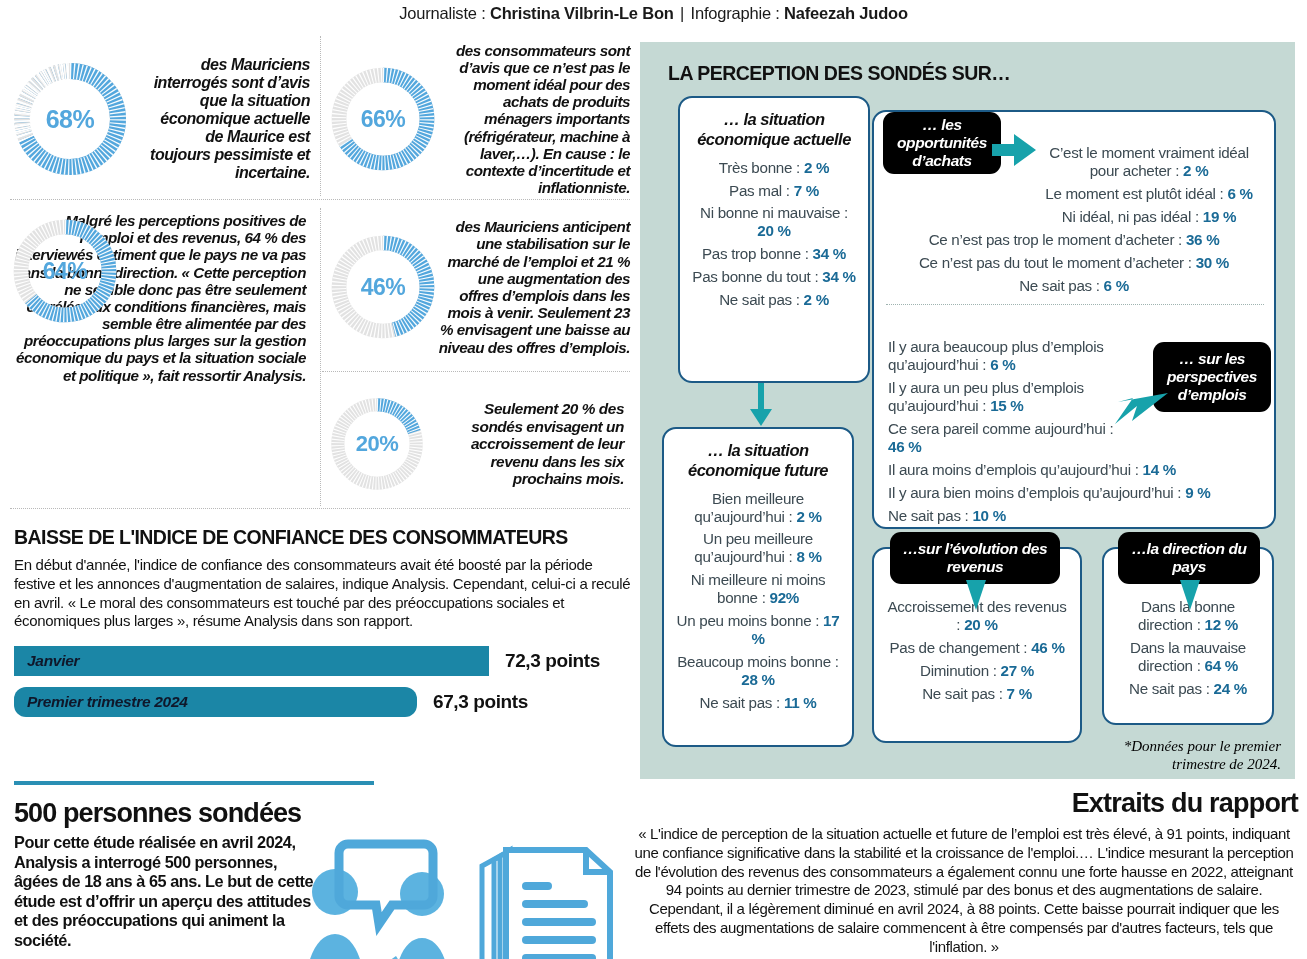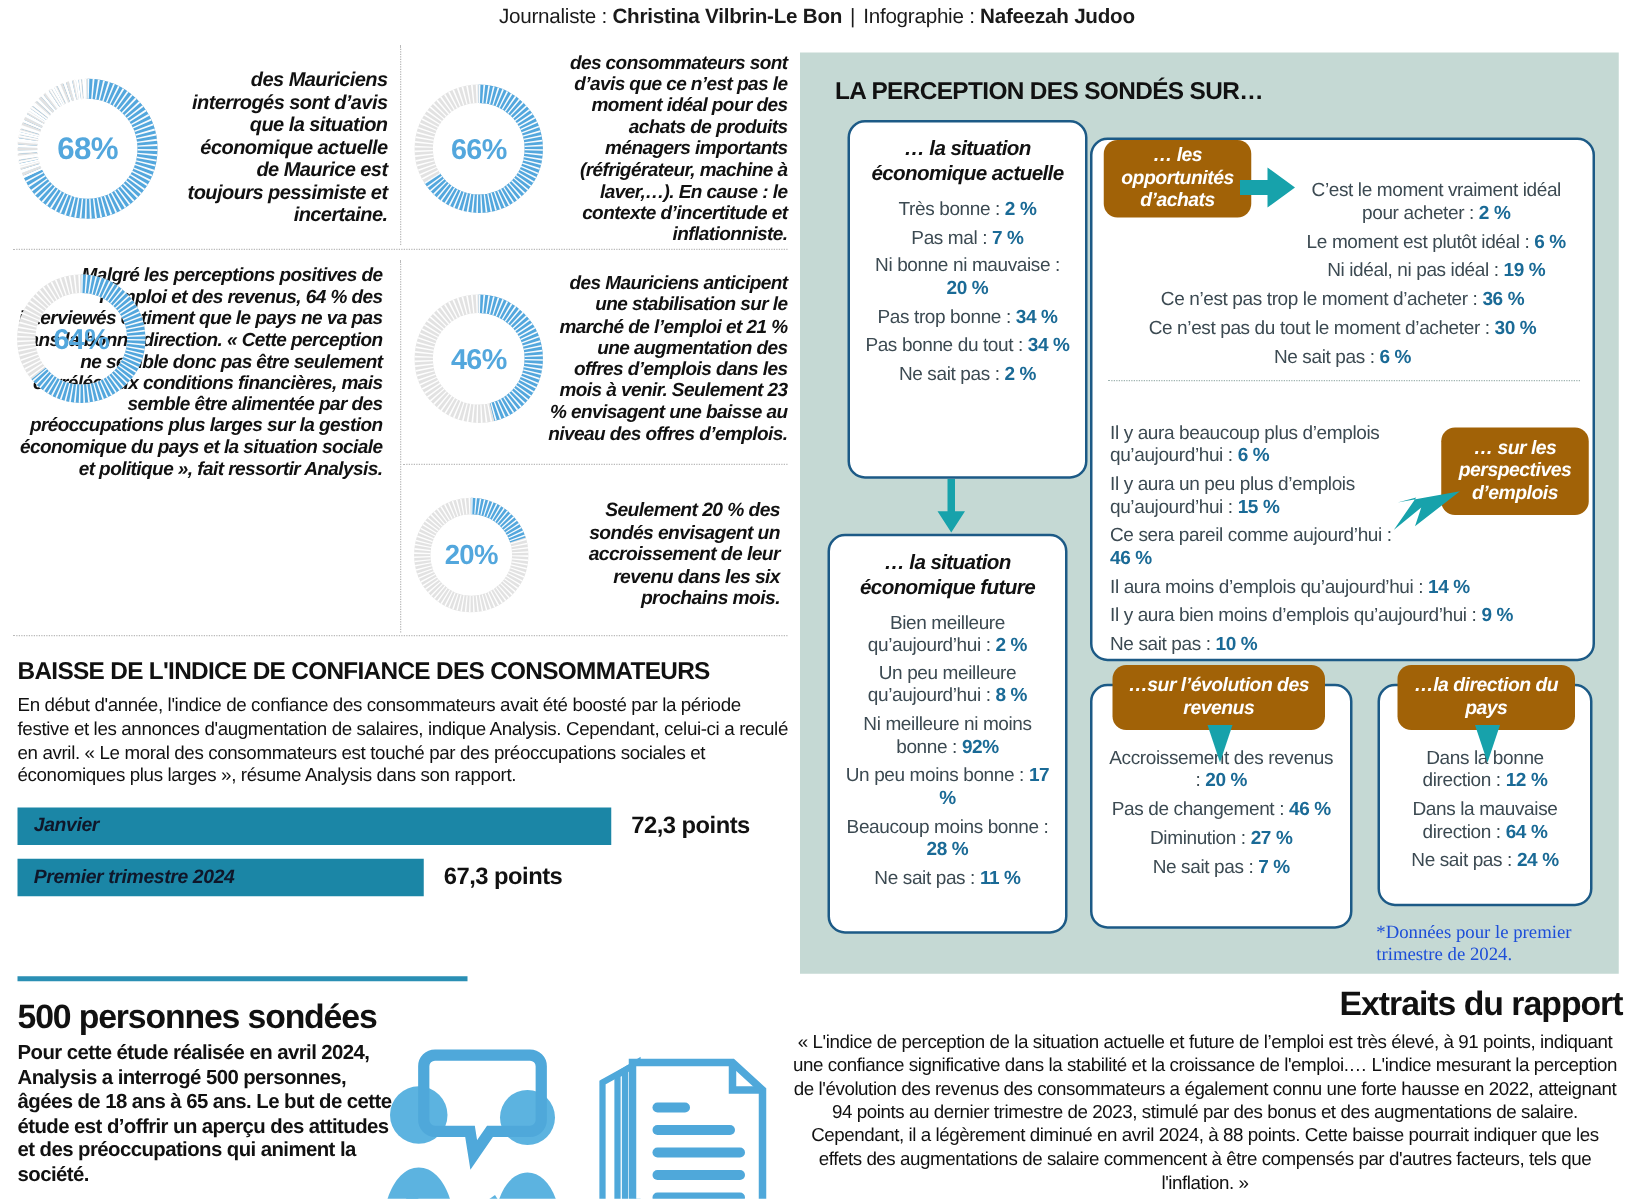--- a/index.html
+++ b/index.html
@@ -96,31 +96,31 @@
     font-style:italic;font-weight:700;font-size:16.5px;text-align:center;
     letter-spacing:-0.5px;color:#111;line-height:1.2;
   }
   .qline{
     text-align:center;font-size:15.2px;line-height:1.18;color:#3c4a52;
     letter-spacing:-0.3px;margin-top:5px;
   }
   .qline b{color:#1a6a96;font-weight:700;}
   .qleft{text-align:left;}
   .badge{
-    position:absolute;background:#a16207;border-radius:11px;
+    position:absolute;background:#000000;border-radius:11px;
     display:flex;align-items:center;justify-content:center;
     color:#fff;font-style:italic;font-weight:700;font-size:15.5px;
     text-align:center;line-height:1.15;letter-spacing:-0.4px;
     padding:6px 8px;box-sizing:border-box;
   }
   .dotline{position:absolute;border-top:1.5px dotted #9fb3b0;}
   .footnote{
-    position:absolute;right:14px;bottom:6px;width:180px;text-align:left;
+    position:absolute;right:14px;bottom:6px;width:180px;text-align:right;
     font-family:"Liberation Serif","DejaVu Serif",serif;
-    font-size:15px;line-height:1.2;color:#1d4ed8;
+    font-style:italic;font-size:15px;line-height:1.2;color:#000000;
   }
 
   
   .extraits{position:absolute;left:630px;top:788px;width:668px;}
   .extraits h2{
     margin:0;text-align:right;font-size:27px;font-weight:700;letter-spacing:-0.8px;color:#111;
   }
   .extraits p{
     margin:6px 0 0 0;text-align:center;font-size:15px;line-height:1.25;
     letter-spacing:-0.35px;color:#111;
@@ -219,21 +219,21 @@
       <p>En début d'année, l'indice de confiance des consommateurs avait été boosté par la période festive et les annonces d'augmentation de salaires, indique Analysis. Cependant, celui-ci a reculé en avril. « Le moral des consommateurs est touché par des préoccupations sociales et économiques plus larges », résume Analysis dans son rapport.</p>
 
       <div class="bars">
         <div class="barrow">
           <div class="bar" style="width:475px;">
             <span>Janvier</span>
           </div>
           <div class="barval">72,3 points</div>
         </div>
         <div class="barrow">
-          <div class="bar" style="width:325px;">
+          <div class="bar" style="width:403px;border-radius:12px;">
             <span>Premier trimestre 2024</span>
           </div>
           <div class="barval">67,3 points</div>
         </div>
       </div>
     </div>
 
     <div class="ruleblue"></div>
 
     <div class="sondees">

